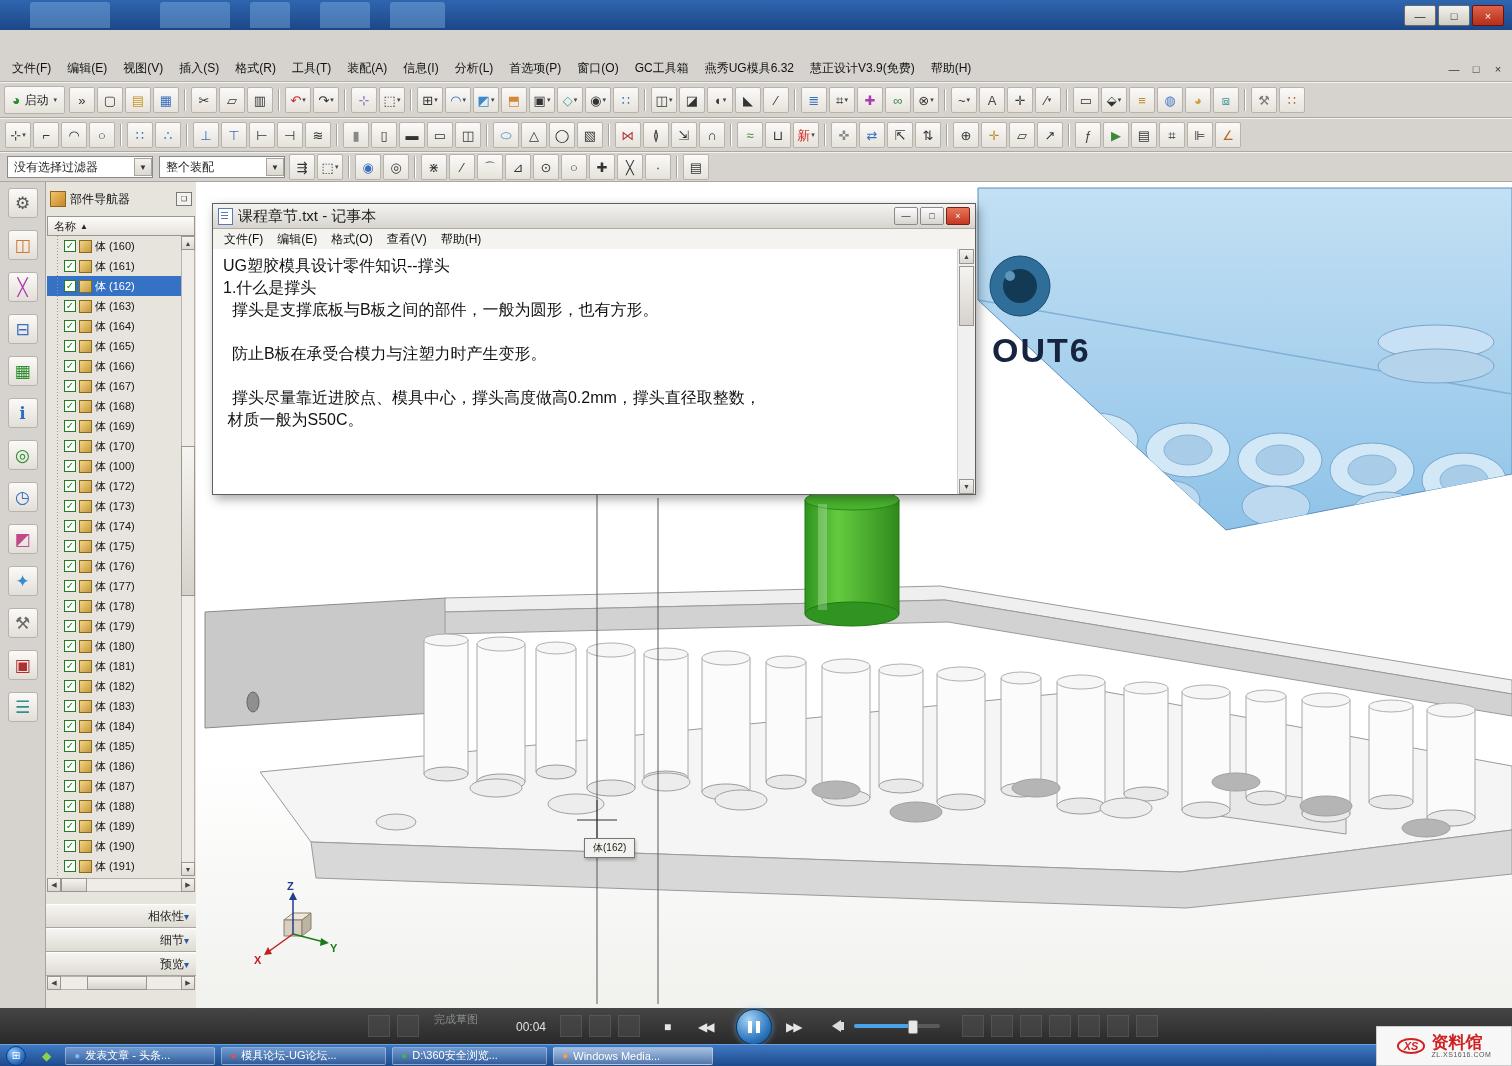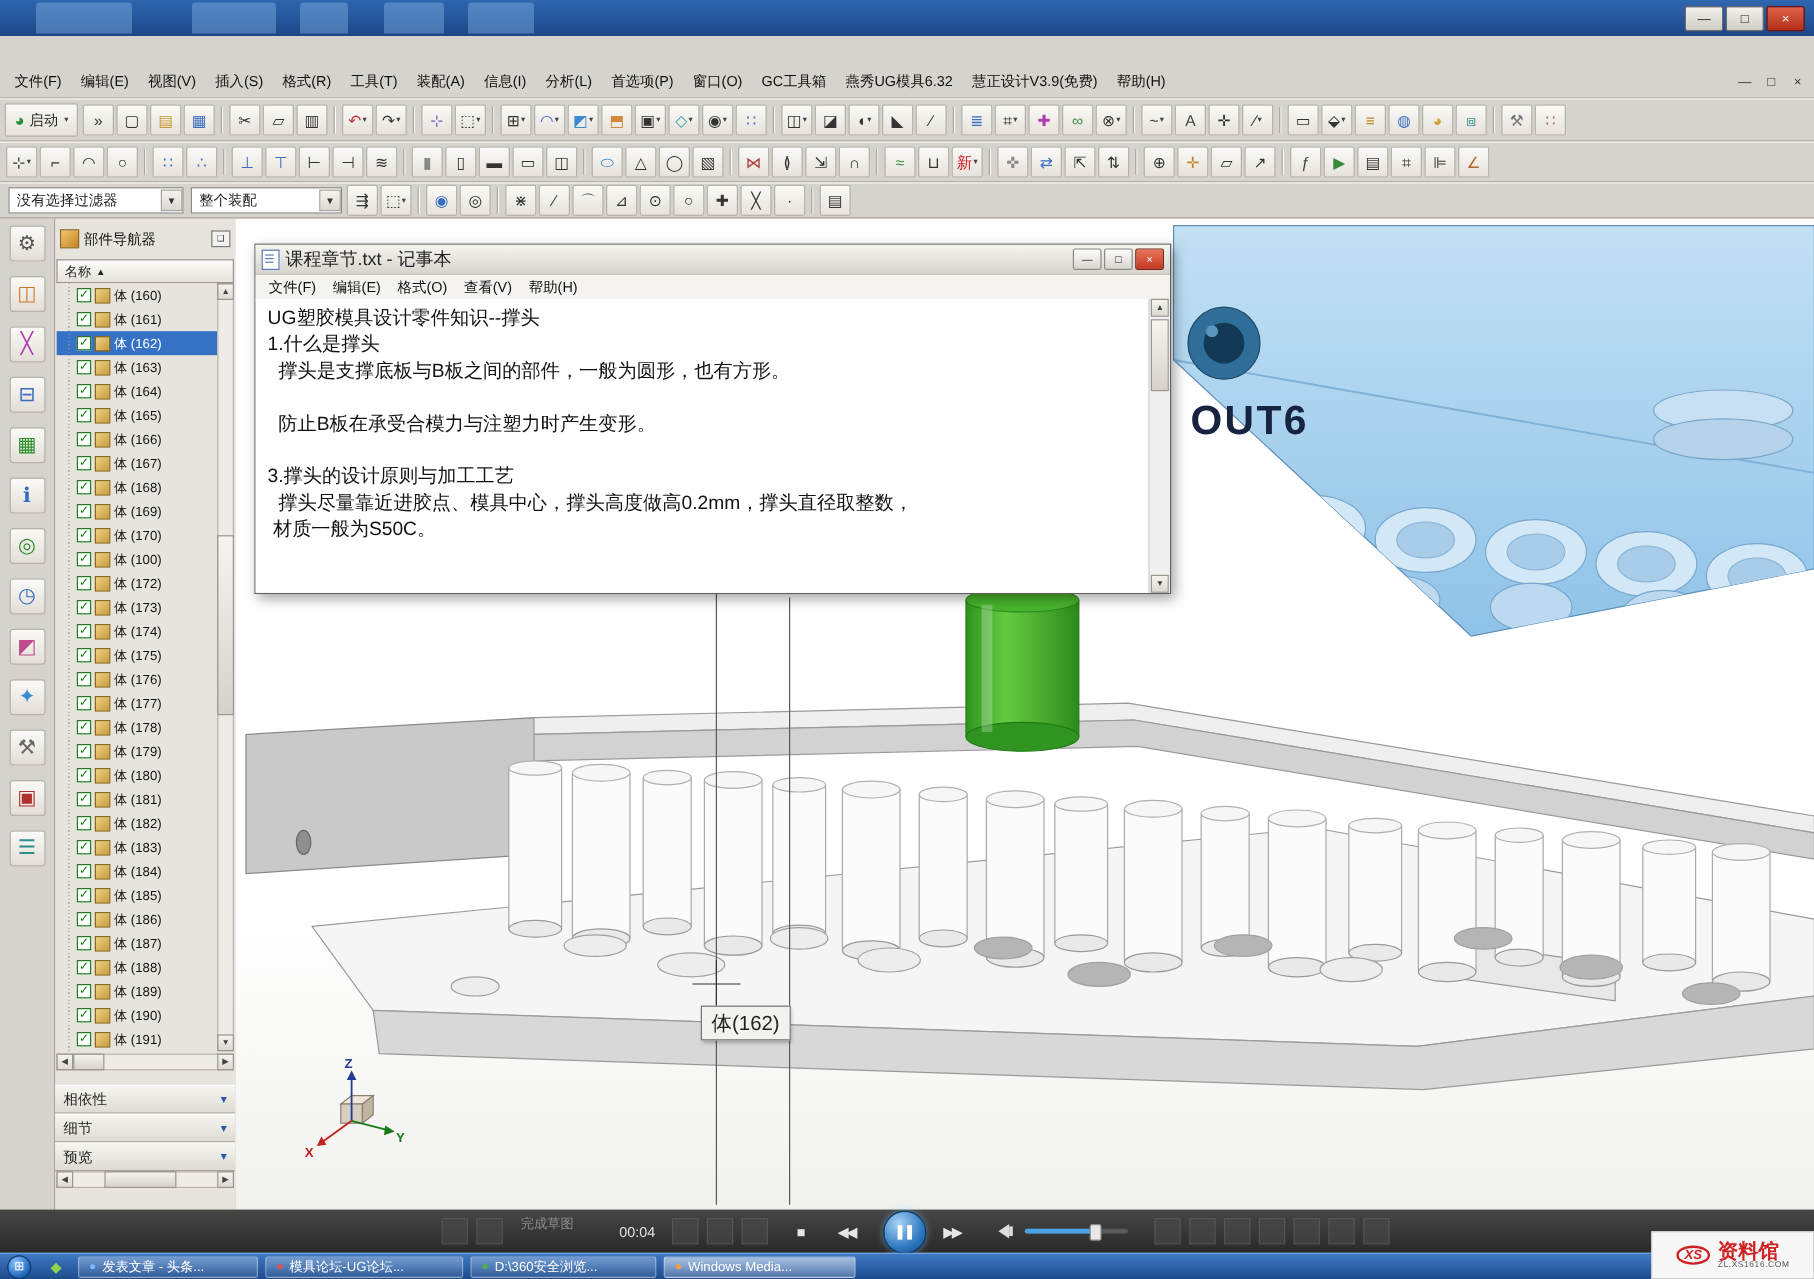--- a/index.html
+++ b/index.html
@@ -73,30 +73,30 @@
   .bodyico{width:11px;height:11px;background:linear-gradient(135deg,#f0d48a,#c89a3a);border:1px solid #8a6a1a;flex:none}
 
   .sb{background:#efece7;border:1px solid #b7b3ab;box-sizing:border-box}
   .sbarrow{position:absolute;display:flex;align-items:center;justify-content:center;font-size:7px;color:#444;
            background:linear-gradient(#f6f4f0,#dcd8d1);border:1px solid #9a968e;box-sizing:border-box}
   .sbthumb{position:absolute;background:linear-gradient(#f6f4f0,#d6d2cb);border:1px solid #9a968e;box-sizing:border-box}
 
   #vsb{position:absolute;left:135px;top:54px;width:14px;height:640px}
   #hsb1{position:absolute;left:1px;top:696px;width:148px;height:14px}
   #nav-sections{position:absolute;left:0;top:722px;width:150px}
-  .sechdr{height:22px;display:flex;align-items:center;justify-content:space-between;padding:0 7px;
+  .sechdr{height:22px;display:flex;align-items:center;justify-content:flex-end;padding:0 7px;
           background:linear-gradient(#f7f5f1,#dedbd4);border-top:1px solid #fff;border-bottom:1px solid #a8a49c;font-size:12px;color:#222}
   .sechdr .chev{color:#2a5aa8;font-size:10px}
   #hsb2{position:absolute;left:1px;top:794px;width:148px;height:14px}
 
   
   #viewport{left:196px;top:0;width:1316px;height:826px;background:linear-gradient(#ffffff 70%,#f1f1ee)}
   #scene{position:absolute;left:0;top:0}
   #tooltip{position:absolute;left:388px;top:656px;padding:2px 8px;background:#f2f2ee;border:1px solid #767676;
-           font-size:17px;color:#222;box-shadow:1px 2px 3px rgba(0,0,0,.25)}
+           font-size:10px;color:#222;box-shadow:1px 2px 3px rgba(0,0,0,.25)}
 
   
   #notepad{left:212px;top:203px;width:762px;height:290px;background:#fff;border:1px solid #5f5f5f;
            box-shadow:3px 4px 10px rgba(0,0,0,.35);z-index:50}
   #np-titlebar{height:24px;background:linear-gradient(#f5f4f1,#d7d4cd);border-bottom:1px solid #b0aca4;
            display:flex;align-items:center;padding:0 5px}
   #np-icon{width:13px;height:15px;background:#fff;border:1px solid #5a7ab0;margin-right:5px;position:relative}
   #np-icon:before{content:"";position:absolute;left:2px;top:3px;width:7px;height:1px;background:#5a7ab0;box-shadow:0 3px 0 #5a7ab0,0 6px 0 #5a7ab0}
   #np-title{flex:1;font-size:15px;color:#222;white-space:nowrap}
   .np-btn{width:22px;height:16px;margin-left:2px;display:flex;align-items:center;justify-content:center;font-size:9px;
@@ -974,21 +974,21 @@
       <span class="np-btn">□</span>
       <span class="np-btn close">×</span>
     </div>
     <div id="np-menubar">
         <span class="menu-item">文件(F)</span>
         <span class="menu-item">编辑(E)</span>
         <span class="menu-item">格式(O)</span>
         <span class="menu-item">查看(V)</span>
         <span class="menu-item">帮助(H)</span>
       </div>
-    <div id="np-content"><div>UG塑胶模具设计零件知识--撑头</div><div>1.什么是撑头</div><div>  撑头是支撑底板与B板之间的部件，一般为圆形，也有方形。</div><div> </div><div>  防止B板在承受合模力与注塑力时产生变形。</div><div> </div><div>3.撑头的设计原则与加工工艺</div><div>  撑头尽量靠近进胶点、模具中心，撑头高度做高0.2mm，撑头直径取整数，</div><div> 材质一般为S50C。</div></div>
+    <div id="np-content"><div>UG塑胶模具设计零件知识--撑头</div><div>1.什么是撑头</div><div>  撑头是支撑底板与B板之间的部件，一般为圆形，也有方形。</div><div> </div><div>  防止B板在承受合模力与注塑力时产生变形。</div><div> </div><div>  撑头尽量靠近进胶点、模具中心，撑头高度做高0.2mm，撑头直径取整数，</div><div> 材质一般为S50C。</div></div>
     <div id="np-vsb">
       <div class="sbarrow" style="left:1px;top:0;width:15px;height:15px">▲</div>
       <div class="sbthumb" style="left:1px;top:17px;width:15px;height:60px"></div>
       <div class="sbarrow" style="left:1px;bottom:0;width:15px;height:15px">▼</div>
     </div>
   </div>
 
   <div id="mediabar" class="abs">
     <div class="dimrow" style="left:368px" id="dim-left">
         <span class="dimico"></span>

